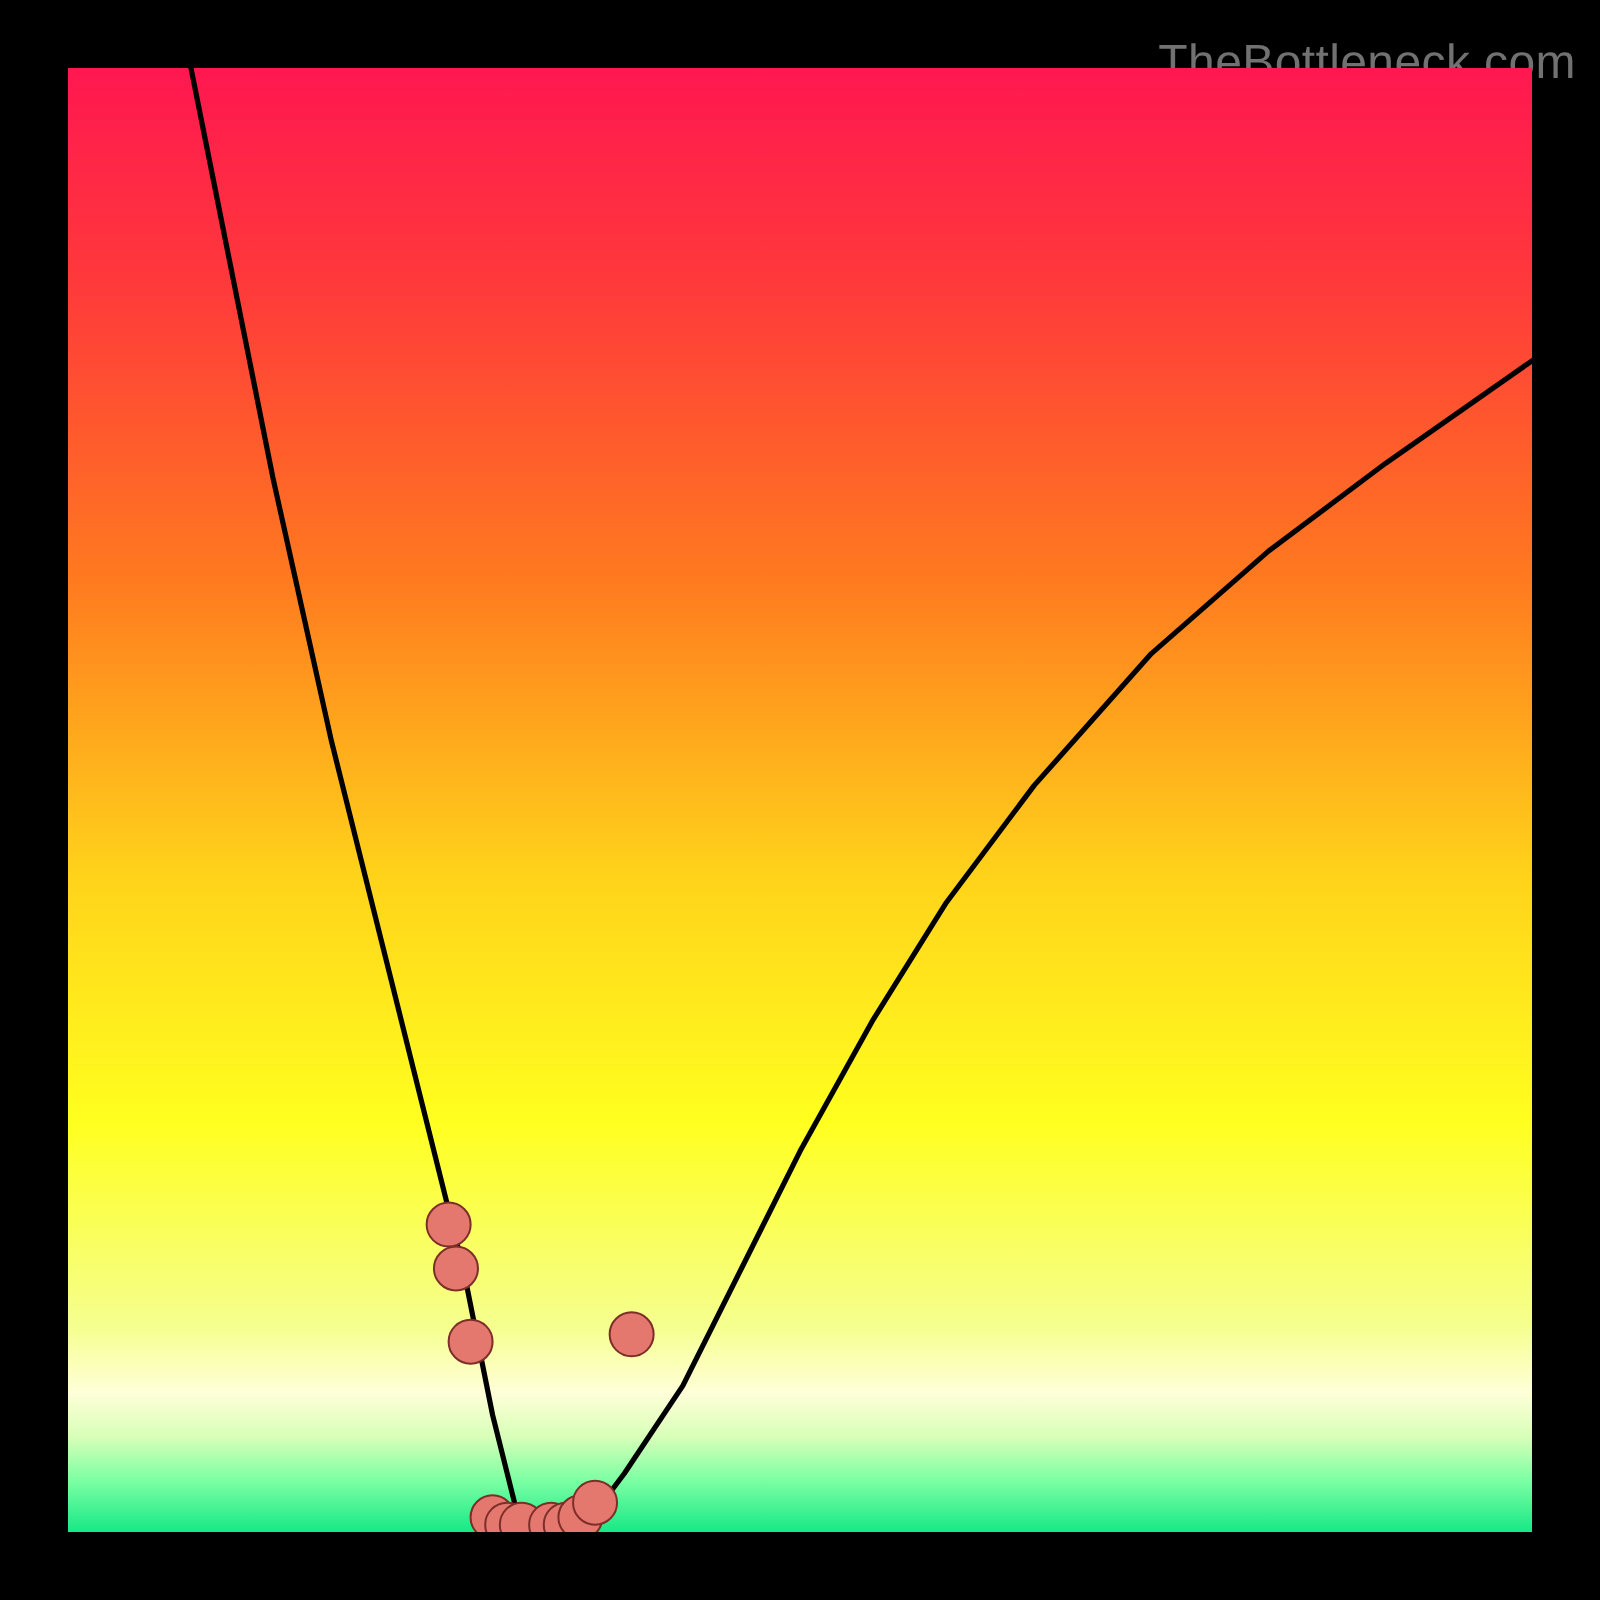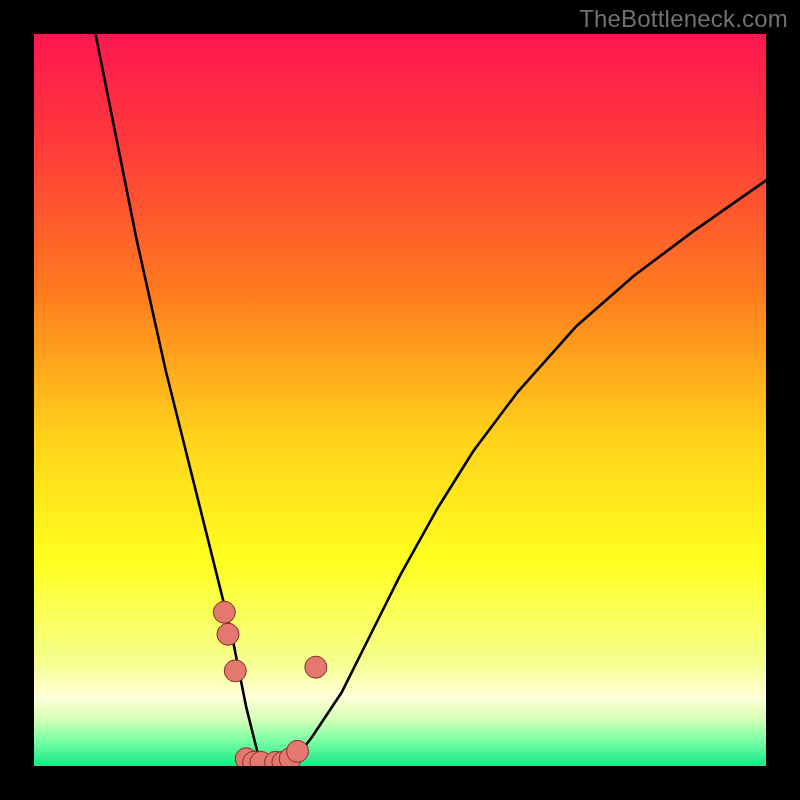--- a/index.html
+++ b/index.html
@@ -18,21 +18,21 @@
   }
   .plot {
     position: absolute;
     left: 34px;
     top: 34px;
     width: 732px;
     height: 732px;
   }
   .watermark {
     position: absolute;
-    top: 5px;
+    top: 18px;
     right: 12px;
     font-size: 24px;
     color: #717171;
     font-weight: 500;
     letter-spacing: 0.2px;
   }
   svg { display: block; }
 </style>
 </head>
 <body>

